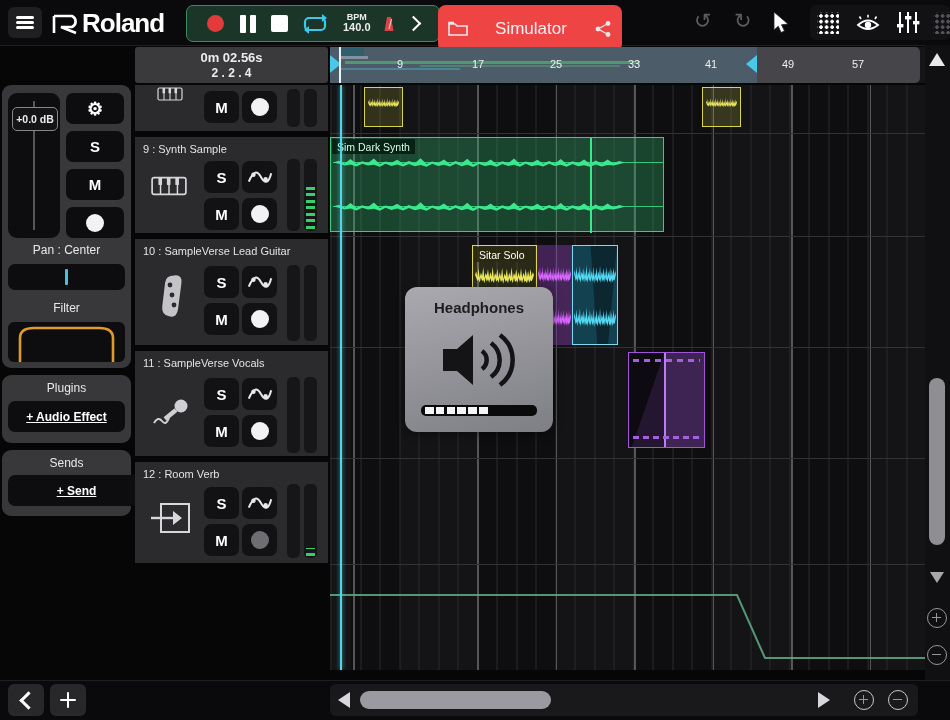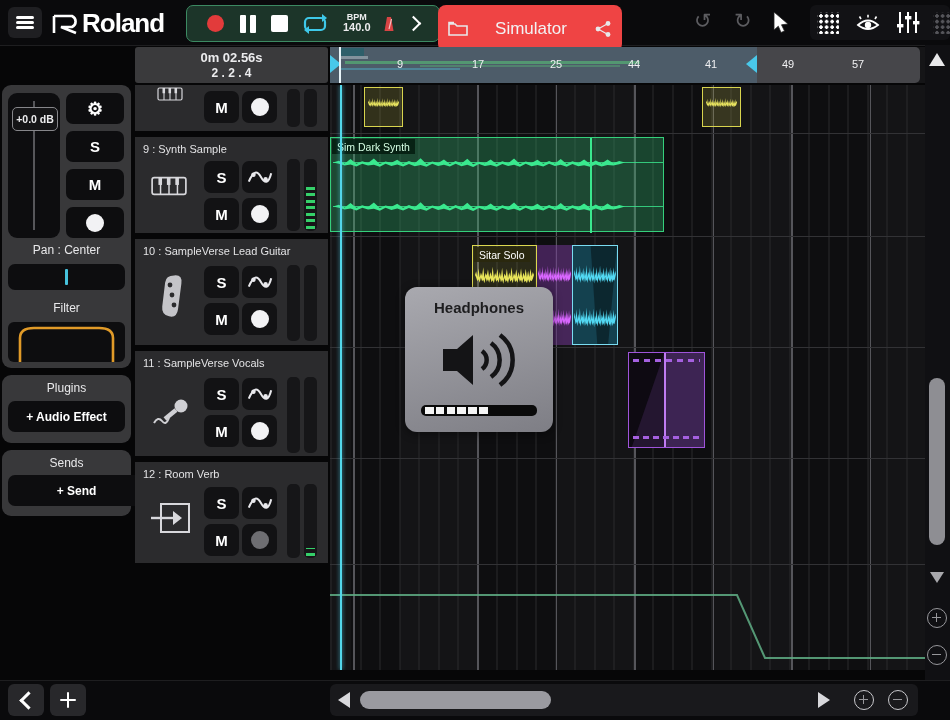--- a/index.html
+++ b/index.html
@@ -32,21 +32,21 @@
   .selbox{left:2px;top:48px;width:129px;height:33px;background:#10262d;border:1.5px solid #2f6b7d;border-radius:7px;}
   .panel{background:#38383a;border-radius:9px;left:2px;width:129px;}
   .blkbtn{background:#0d0d0f;border-radius:7px;color:#fff;font-weight:bold;}
   .fader{left:8px;top:93px;width:52px;height:145px;background:#0d0d0f;border-radius:9px;}
   .fader .line{position:absolute;left:25px;top:8px;width:2px;height:129px;background:#56565a;}
   .gainchip{left:12px;top:107px;width:44px;height:22px;background:#141416;border:1.5px solid #86868a;border-radius:5px;font-size:10.5px;font-weight:bold;}
   .panlbl,.seclbl{font-size:12px;color:#e8e8ea;text-align:center;}
   .panslider{left:8px;top:264px;width:117px;height:26px;background:#0d0d0f;border-radius:7px;}
   .pantick{position:absolute;left:57px;top:5px;width:3px;height:16px;background:#46c2dc;border-radius:1px;}
   .filterbox{left:8px;top:322px;width:117px;height:40px;background:#0d0d0f;border-radius:6px;overflow:hidden;}
-  .addbtn{background:#0d0d0f;border-radius:7px;font-size:12px;font-weight:bold;color:#fff;}
+  .addbtn{background:#0d0d0f;border-radius:7px;font-size:12px;font-weight:bold;color:#fff;text-decoration:underline;}
 
   
   .tlheader{left:135px;top:47px;width:193px;height:36px;background:#3a3a3c;border-radius:3px;text-align:center;line-height:1.25;}
   .tlheader .t1{font-size:13px;font-weight:bold;}
   .tlheader .t2{font-size:12px;font-weight:bold;}
   .trow{left:135px;width:193px;background:#2b2b2d;}
   .tname{position:absolute;left:8px;top:6px;font-size:11px;color:#e2e2e4;white-space:nowrap;}
   .tbtn{position:absolute;width:35px;height:32px;background:#121214;border-radius:7px;color:#fff;font-weight:bold;font-size:15px;}
   .meter{position:absolute;width:13px;background:#161618;border-radius:5px;overflow:hidden;}
   .mdots{position:absolute;left:2px;right:2px;bottom:2px;
@@ -335,21 +335,21 @@
       <div style="position:absolute;left:10px;top:1px;width:24px;height:8px;background:#2e5f6a;"></div>
       <div style="position:absolute;left:10px;top:9px;width:28px;height:3px;background:rgba(150,165,175,.75);"></div>
       <div style="position:absolute;left:15px;top:14px;width:295px;height:2.5px;background:rgba(90,200,120,.55);"></div>
       <div style="position:absolute;left:90px;top:18px;width:200px;height:2px;background:rgba(90,200,120,.35);"></div>
       <div style="position:absolute;left:10px;top:21px;width:120px;height:2px;background:rgba(80,190,220,.4);"></div>
     </div>
     <div class="outzone"></div>
     <span class="rmark" style="left:60px;">9</span>
     <span class="rmark" style="left:138px;">17</span>
     <span class="rmark" style="left:216px;">25</span>
-    <span class="rmark" style="left:294px;">44</span>
+    <span class="rmark" style="left:294px;">33</span>
     <span class="rmark" style="left:371px;">41</span>
     <span class="rmark" style="left:448px;">49</span>
     <span class="rmark" style="left:518px;">57</span>
     <div class="tri" style="left:0;top:8px;border-top:9px solid transparent;border-bottom:9px solid transparent;border-left:11px solid #49c8ea;"></div>
     <div style="position:absolute;left:9px;top:0;width:2px;height:36px;background:#e8f4f8;"></div>
     <div class="tri" style="left:416px;top:8px;border-top:9px solid transparent;border-bottom:9px solid transparent;border-right:11px solid #49c8ea;"></div>
   </div>
 
   <div class="abs arr">
     <div class="rowsep" style="top:48px;"></div>

